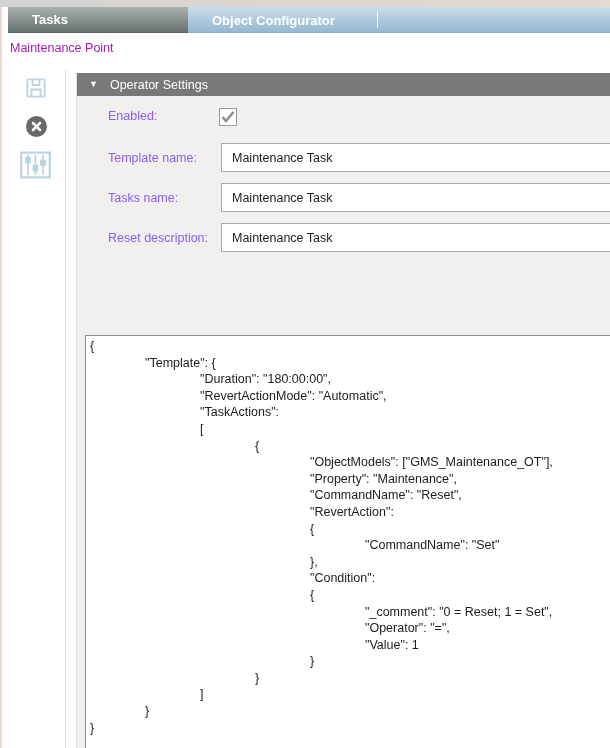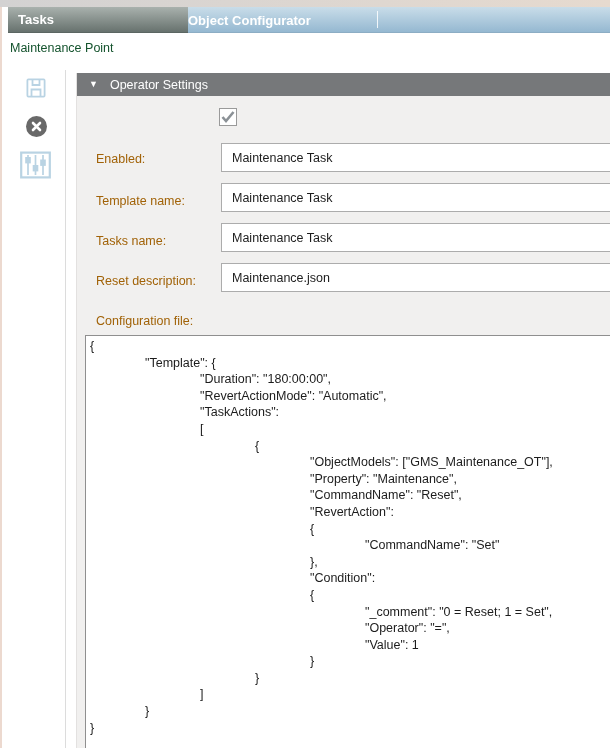--- a/index.html
+++ b/index.html
@@ -13,51 +13,51 @@
     background:linear-gradient(to right,#d3d2d2,#e6dacf); }
   .left-strip { position:absolute; left:0; top:7px; width:2px; height:741px;
     background:#ecd9cf; }
 
   
   .tabbar { position:absolute; left:8px; top:7px; right:0; height:26px;
     background:linear-gradient(#c9dde9,#95b8d1);
     border-bottom:1px solid #8cadc4; box-sizing:border-box; display:flex; }
   .tab { height:26px; display:flex; align-items:center; box-sizing:border-box;
     font-weight:bold; font-size:13px; color:#ffffff; cursor:default; }
-  .tab.active { width:180px; padding-left:10px;
+  .tab.active { width:180px; padding-left:24px;
     background:linear-gradient(#a9b1ad,#67726e);
     border-bottom:1px solid #5b6662; }
-  .tab.inactive { width:189px; padding-left:0; }
+  .tab.inactive { width:189px; padding-left:24px; }
   .tab-sep { position:absolute; left:369px; top:4px; width:1px; height:17px;
     background:rgba(255,255,255,0.85); }
 
   
   .breadcrumb { position:absolute; left:10px; top:41px; font-size:12.5px;
-    color:#14532d; }
+    color:#a21caf; }
 
   
   .toolbar-btn { position:absolute; background:transparent; border:none;
     padding:0; margin:0; line-height:0; cursor:pointer; }
   .btn-save { left:25px; top:77px; }
   .btn-cancel { left:25px; top:115px; }
   .btn-settings { left:20px; top:151px; }
   .v-divider { position:absolute; left:65px; top:70px; bottom:0; width:1px;
     background:#dcdcdc; }
 
   
   .panel { position:absolute; left:76px; top:73px; right:0; bottom:0;
     background:#f1f0ef; border-left:1px solid #e3e1e0; box-sizing:border-box; }
   .panel-header { position:absolute; left:0; right:0; top:0; height:23px;
     background:#76787a; color:#ffffff; display:flex; align-items:center;
     padding-left:12px; font-size:12.5px; cursor:default; }
   .collapse-glyph { font-size:9px; margin-right:12px; line-height:1; }
 
   .frow { position:absolute; left:19px; right:0; height:29px; }
-  .frow .lbl { position:absolute; left:0; top:50%; transform:translateY(-50%);
-    font-size:12.5px; color:#a16207; white-space:nowrap;margin-top:43px; }
+  .frow .lbl { position:absolute; left:12px; top:50%; transform:translateY(-50%);
+    font-size:12.5px; color:#8b5cf6; white-space:nowrap; }
   .frow input { position:absolute; left:125px; top:0; right:-2px; height:29px;
     box-sizing:border-box; border:1px solid #acacac; background:#ffffff;
     padding:0 10px; font-size:12.5px; color:#1c1c1c;
     font-family:"Liberation Sans", sans-serif; }
   .row-enabled { top:28px; height:30px; }
   .row-template { top:70px; }
   .row-taskname { top:110px; }
   .row-taskdesc { top:150px; }
   .row-configfile { top:190px; }
 
@@ -150,24 +150,20 @@
   <div class="frow row-taskname">
     <span class="lbl">Tasks name:</span>
     <input type="text" value="Maintenance Task" style="">
   </div>
 
   <div class="frow row-taskdesc">
     <span class="lbl">Reset description:</span>
     <input type="text" value="Maintenance Task" style="">
   </div>
 
-  <div class="frow row-configfile">
-    <span class="lbl">Configuration file:</span>
-    <input type="text" value="Maintenance.json" style="">
-  </div>
 
   <div class="codebox">
     <pre>{
 	"Template": {
 		"Duration": "180:00:00",
 		"RevertActionMode": "Automatic",
 		"TaskActions":
 		[
 			{
 				"ObjectModels": ["GMS_Maintenance_OT"],

